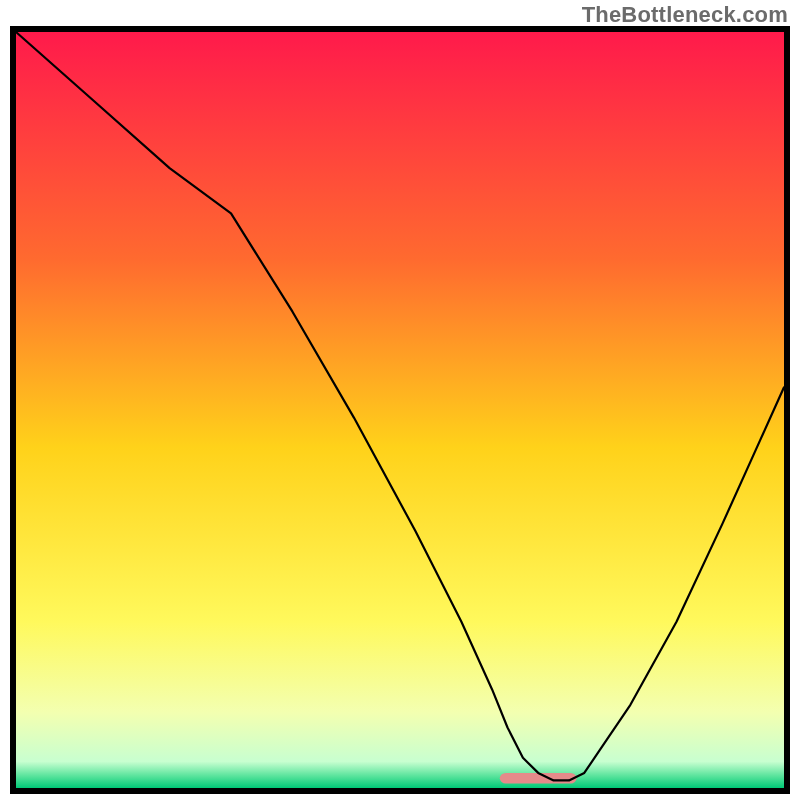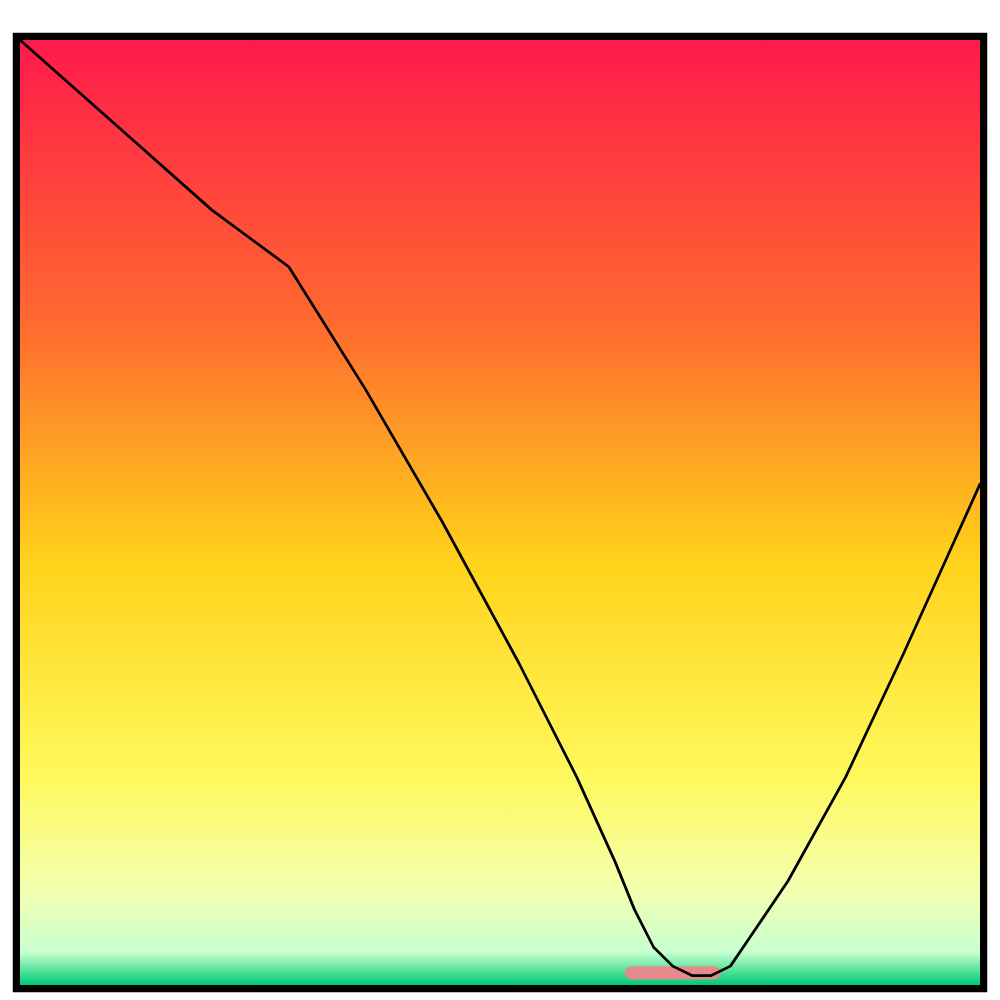--- a/index.html
+++ b/index.html
@@ -30,20 +30,21 @@
     left: 10px;
     top: 26px;
     width: 780px;
     height: 768px;
   }
 </style>
 </head>
 <body>
 
 <div class="wrap">
+  <div class="watermark">TheBottleneck.com</div>
 
   <svg class="chart" viewBox="0 0 780 768" preserveAspectRatio="none">
     <defs>
       <linearGradient id="bg-grad" x1="0" y1="0" x2="0" y2="1">
       <stop offset="0%" stop-color="#ff1a4b"></stop>
           <stop offset="30%" stop-color="#ff6a2f"></stop>
           <stop offset="55.00000000000001%" stop-color="#ffd21a"></stop>
           <stop offset="78%" stop-color="#fff95c"></stop>
           <stop offset="90%" stop-color="#f3ffb0"></stop>
           <stop offset="96.5%" stop-color="#c8ffd0"></stop>

